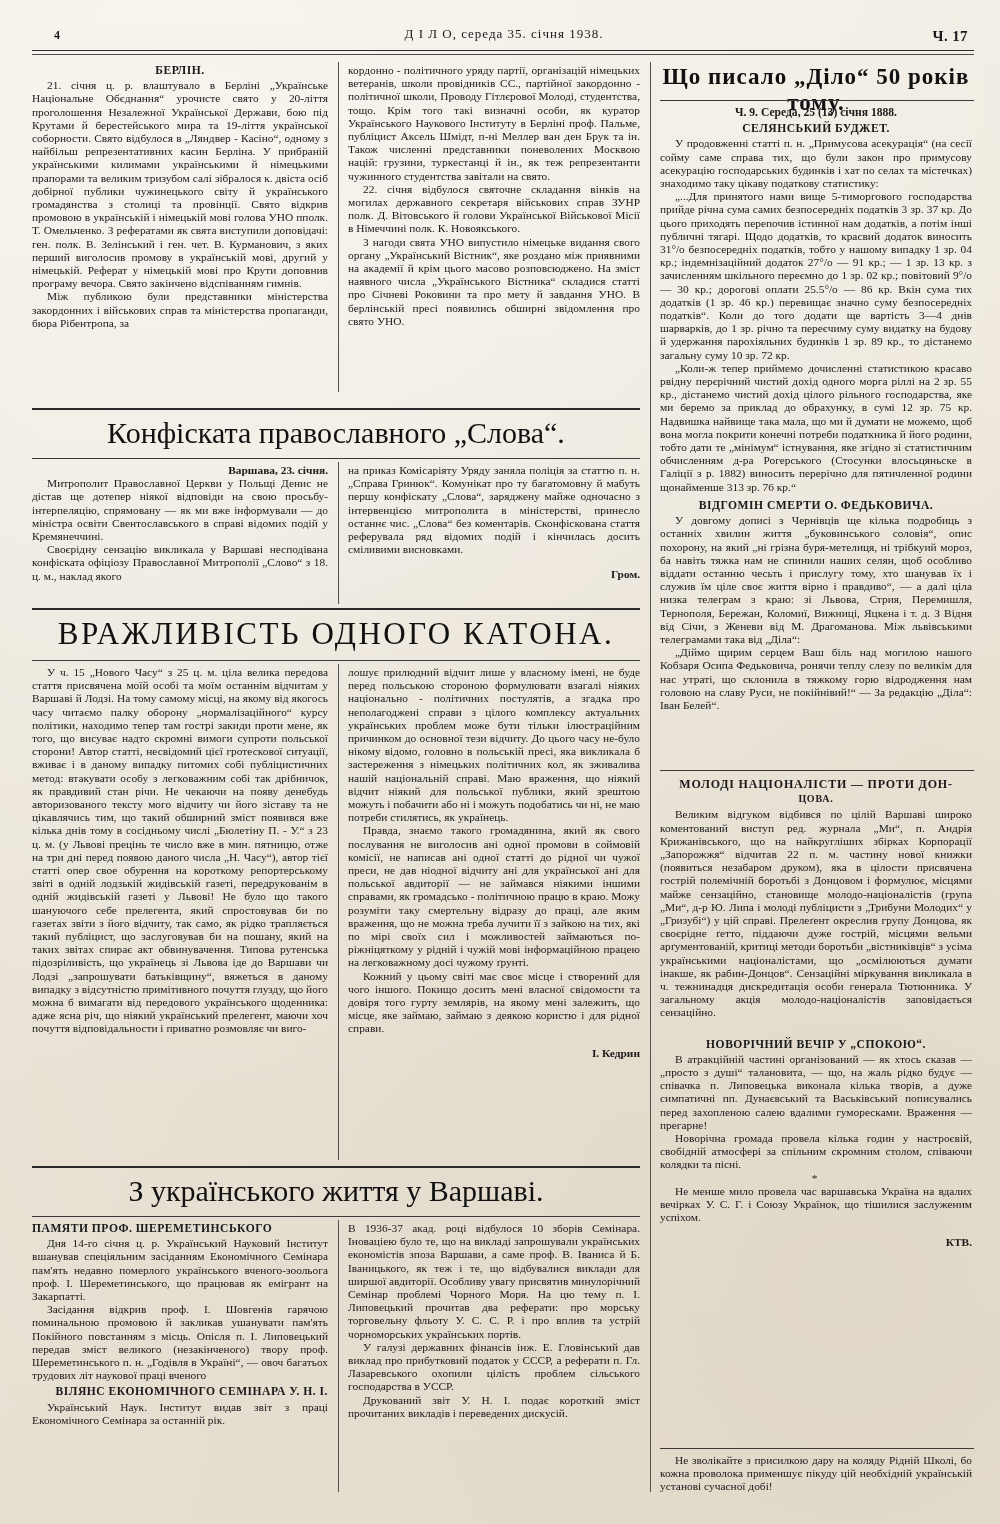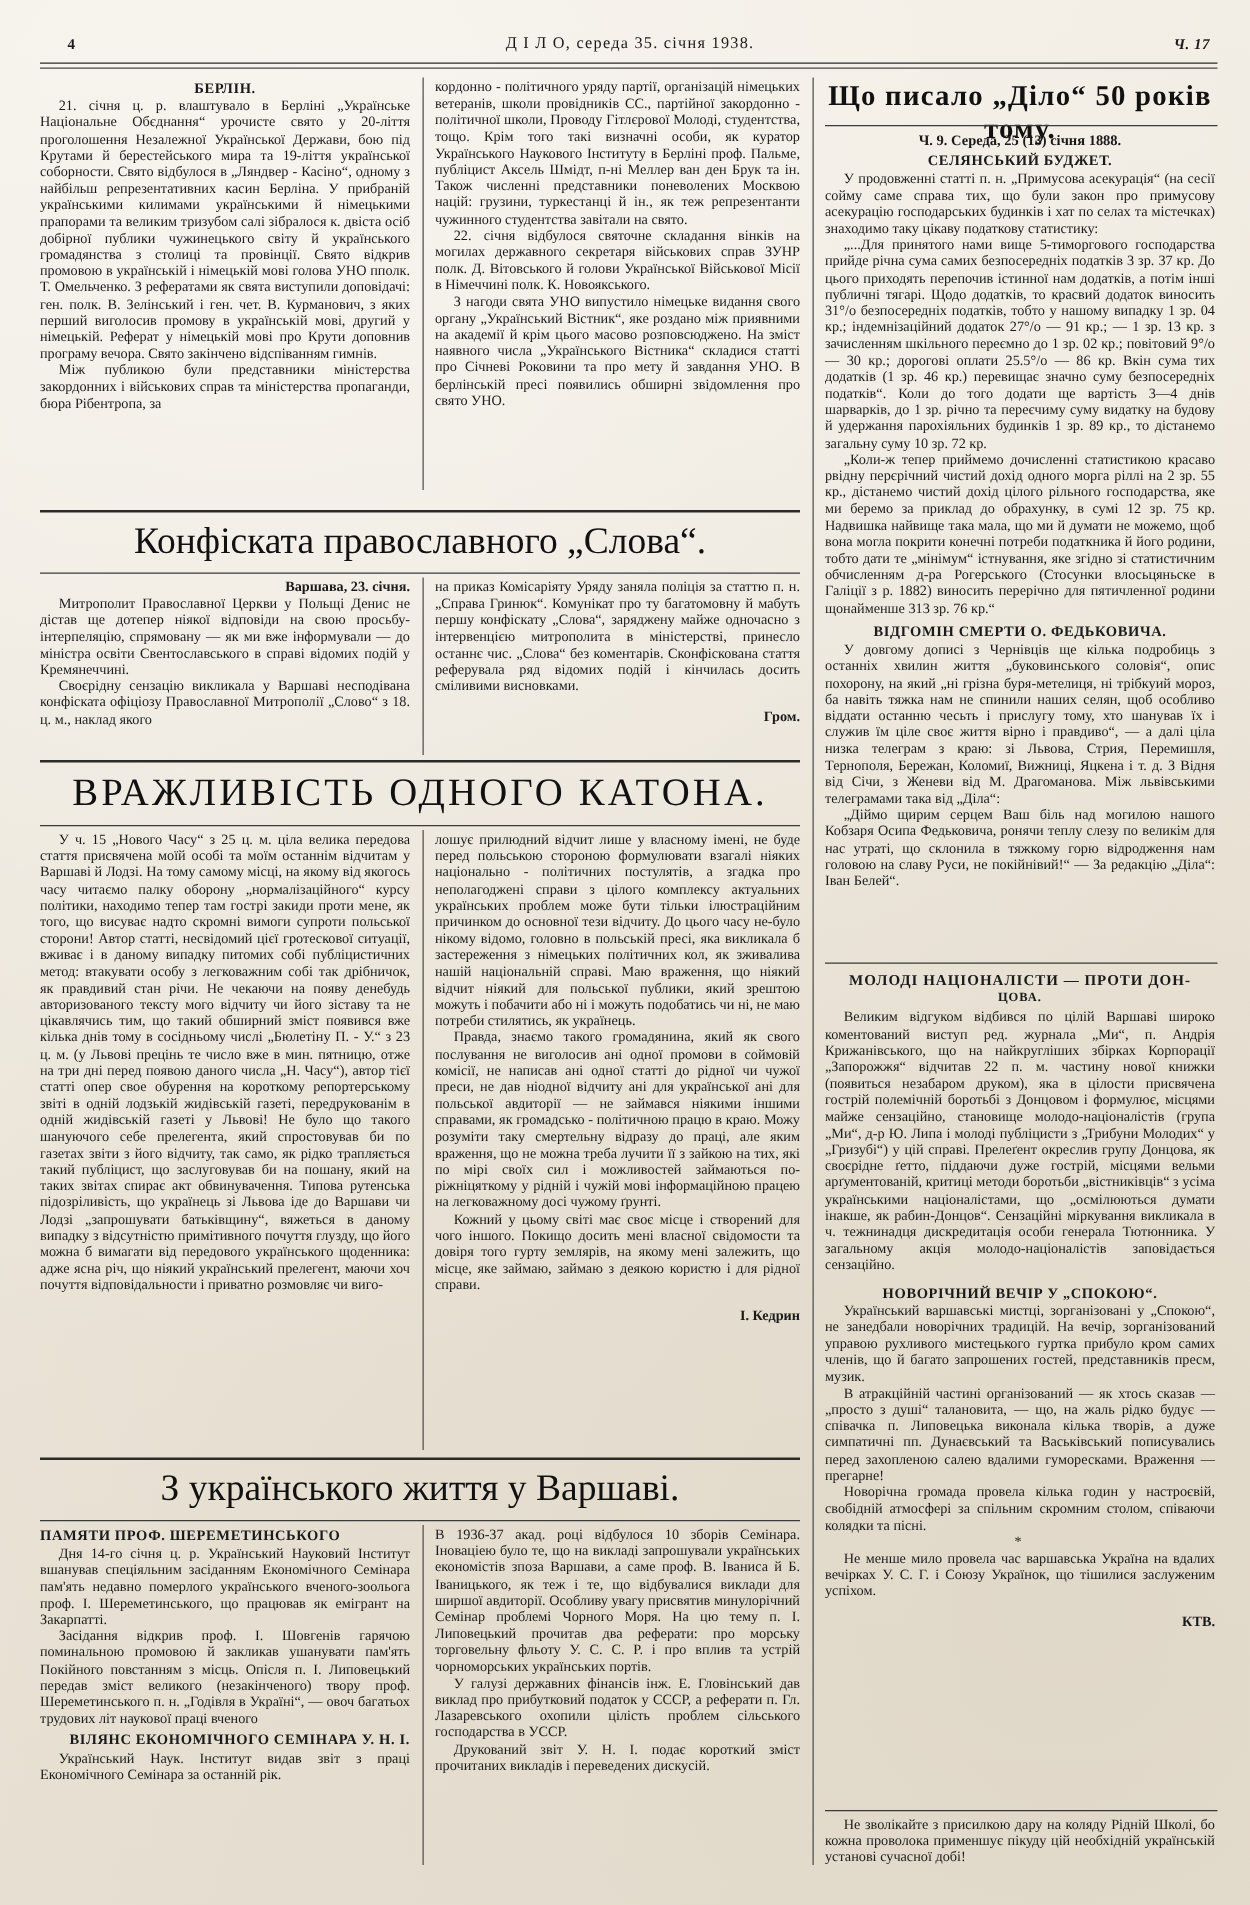--- a/index.html
+++ b/index.html
@@ -44,21 +44,21 @@
   .masthead .pg-left {
     position: absolute; left: 14px; top: 2px;
     font-size: 12px; font-weight: bold;
   }
   .masthead .title {
     position: absolute; left: 0; right: 0; top: 0;
     text-align: center; font-size: 13px; letter-spacing: 1px;
   }
   .masthead .pg-right {
     position: absolute; right: 0; top: 2px;
-    font-size: 12px; font-weight: bold; font-style: italic;
+    font-size: 15px; font-weight: bold;
   }
   .rule-top {
     position: absolute;
     left: 32px; right: 26px; top: 50px;
     border-top: 1.6px solid #2b2b2b;
   }
   .rule-top.thin { top: 54px; border-top: 0.7px solid #4a4a4a; }
 
   
   .col {
@@ -209,22 +209,21 @@
       <p class="para">У довгому дописі з Чернівців ще кілька подробиць з останніх хвилин життя „буковинського соловія“, опис похорону, на який „ні грізна буря-метелиця, ні трібкуий мороз, ба навіть тяжка нам не спинили наших селян, щоб особливо віддати останню чесьть і прислугу тому, хто шанував їх і служив їм ціле своє життя вірно і правдиво“, — а далі ціла низка телеграм з краю: зі Львова, Стрия, Перемишля, Тернополя, Бережан, Коломиї, Вижниці, Яцкена і т. д. З Відня від Січи, з Женеви від М. Драгоманова. Між львівськими телеграмами така від „Діла“:</p>
       <p class="para">„Діймо щирим серцем Ваш біль над могилою нашого Кобзаря Осипа Федьковича, ронячи теплу слезу по великім для нас утраті, що склонила в тяжкому горю відродження нам головою на славу Руси, не покійнівий!“ — За редакцію „Діла“: Іван Белей“.</p>
     </div>
 
     <div class="hr" style="left:660px; right:26px; top:770px;"></div>
 
     <div class="col" style="left:660px; top:778px; width:312px;">
       <div class="small-caps-head" style="font-size:12px; letter-spacing:0.8px;">МОЛОДІ НАЦІОНАЛІСТИ — ПРОТИ ДОН-</div>
       <div class="small-caps-head" style="font-size:10px; letter-spacing:0.8px; margin-top:-1px;">ЦОВА.</div>
       <p class="para" style="margin-top:3px;">Великим відгуком відбився по цілій Варшаві широко коментований виступ ред. журнала „Ми“, п. Андрія Крижанівського, що на найкругліших збірках Корпорації „Запорожжя“ відчитав 22 п. м. частину нової книжки (появиться незабаром друком), яка в цілости присвячена гострій полемічній боротьбі з Донцовом і формулює, місцями майже сензаційно, становище молодо-націоналістів (група „Ми“, д-р Ю. Липа і молоді публіцисти з „Трибуни Молодих“ у „Гризубі“) у цій справі. Прелеґент окреслив групу Донцова, як своєрідне ґетто, піддаючи дуже гострій, місцями вельми арґументованій, критиці методи боротьби „вістниківців“ з усіма українськими націоналістами, що „осмілюються думати інакше, як рабин-Донцов“. Сензаційні міркування викликала в ч. тежнинадця дискредитація особи генерала Тютюнника. У загальному акція молодо-націоналістів заповідається сензаційно.</p>
-      <div class="small-caps-head" style="margin-top:8px;">НОВОРІЧНИЙ ВЕЧІР У „СПОКОЮ“.</div>
-      <p class="para">Український варшавські мистці, зорганізовані у „Спокою“, не занедбали новорічних традицій. На вечір, зорганізований управою рухливого мистецького гуртка прибуло кром самих членів, що й багато запрошених гостей, представників пресм, музик.</p>
+      <div class="small-caps-head" style="margin-top:18px;">НОВОРІЧНИЙ ВЕЧІР У „СПОКОЮ“.</div>
       <p class="para">В атракційній частині організований — як хтось сказав — „просто з душі“ талановита, — що, на жаль рідко будує — співачка п. Липовецька виконала кілька творів, а дуже симпатичні пп. Дунаєвський та Васьківський пописувались перед захопленою салею вдалими гуморесками. Враження — прегарне!</p>
       <p class="para">Новорічна громада провела кілька годин у настроєвій, свобідній атмосфері за спільним скромним столом, співаючи колядки та пісні.</p>
       <div class="stars">*</div>
       <p class="para">Не менше мило провела час варшавська Україна на вдалих вечірках У. С. Г. і Союзу Українок, що тішилися заслуженим успіхом.</p>
       <p class="sig">КТВ.</p>
     </div>
 
     <div class="hr" style="left:660px; right:26px; top:1448px;"></div>
     <div class="col" style="left:660px; top:1454px; width:312px;">
       <p class="para">Не зволікайте з присилкою дару на коляду Рідній Школі, бо кожна проволока применшує пікуду цій необхідній українській установі сучасної добі!</p>

